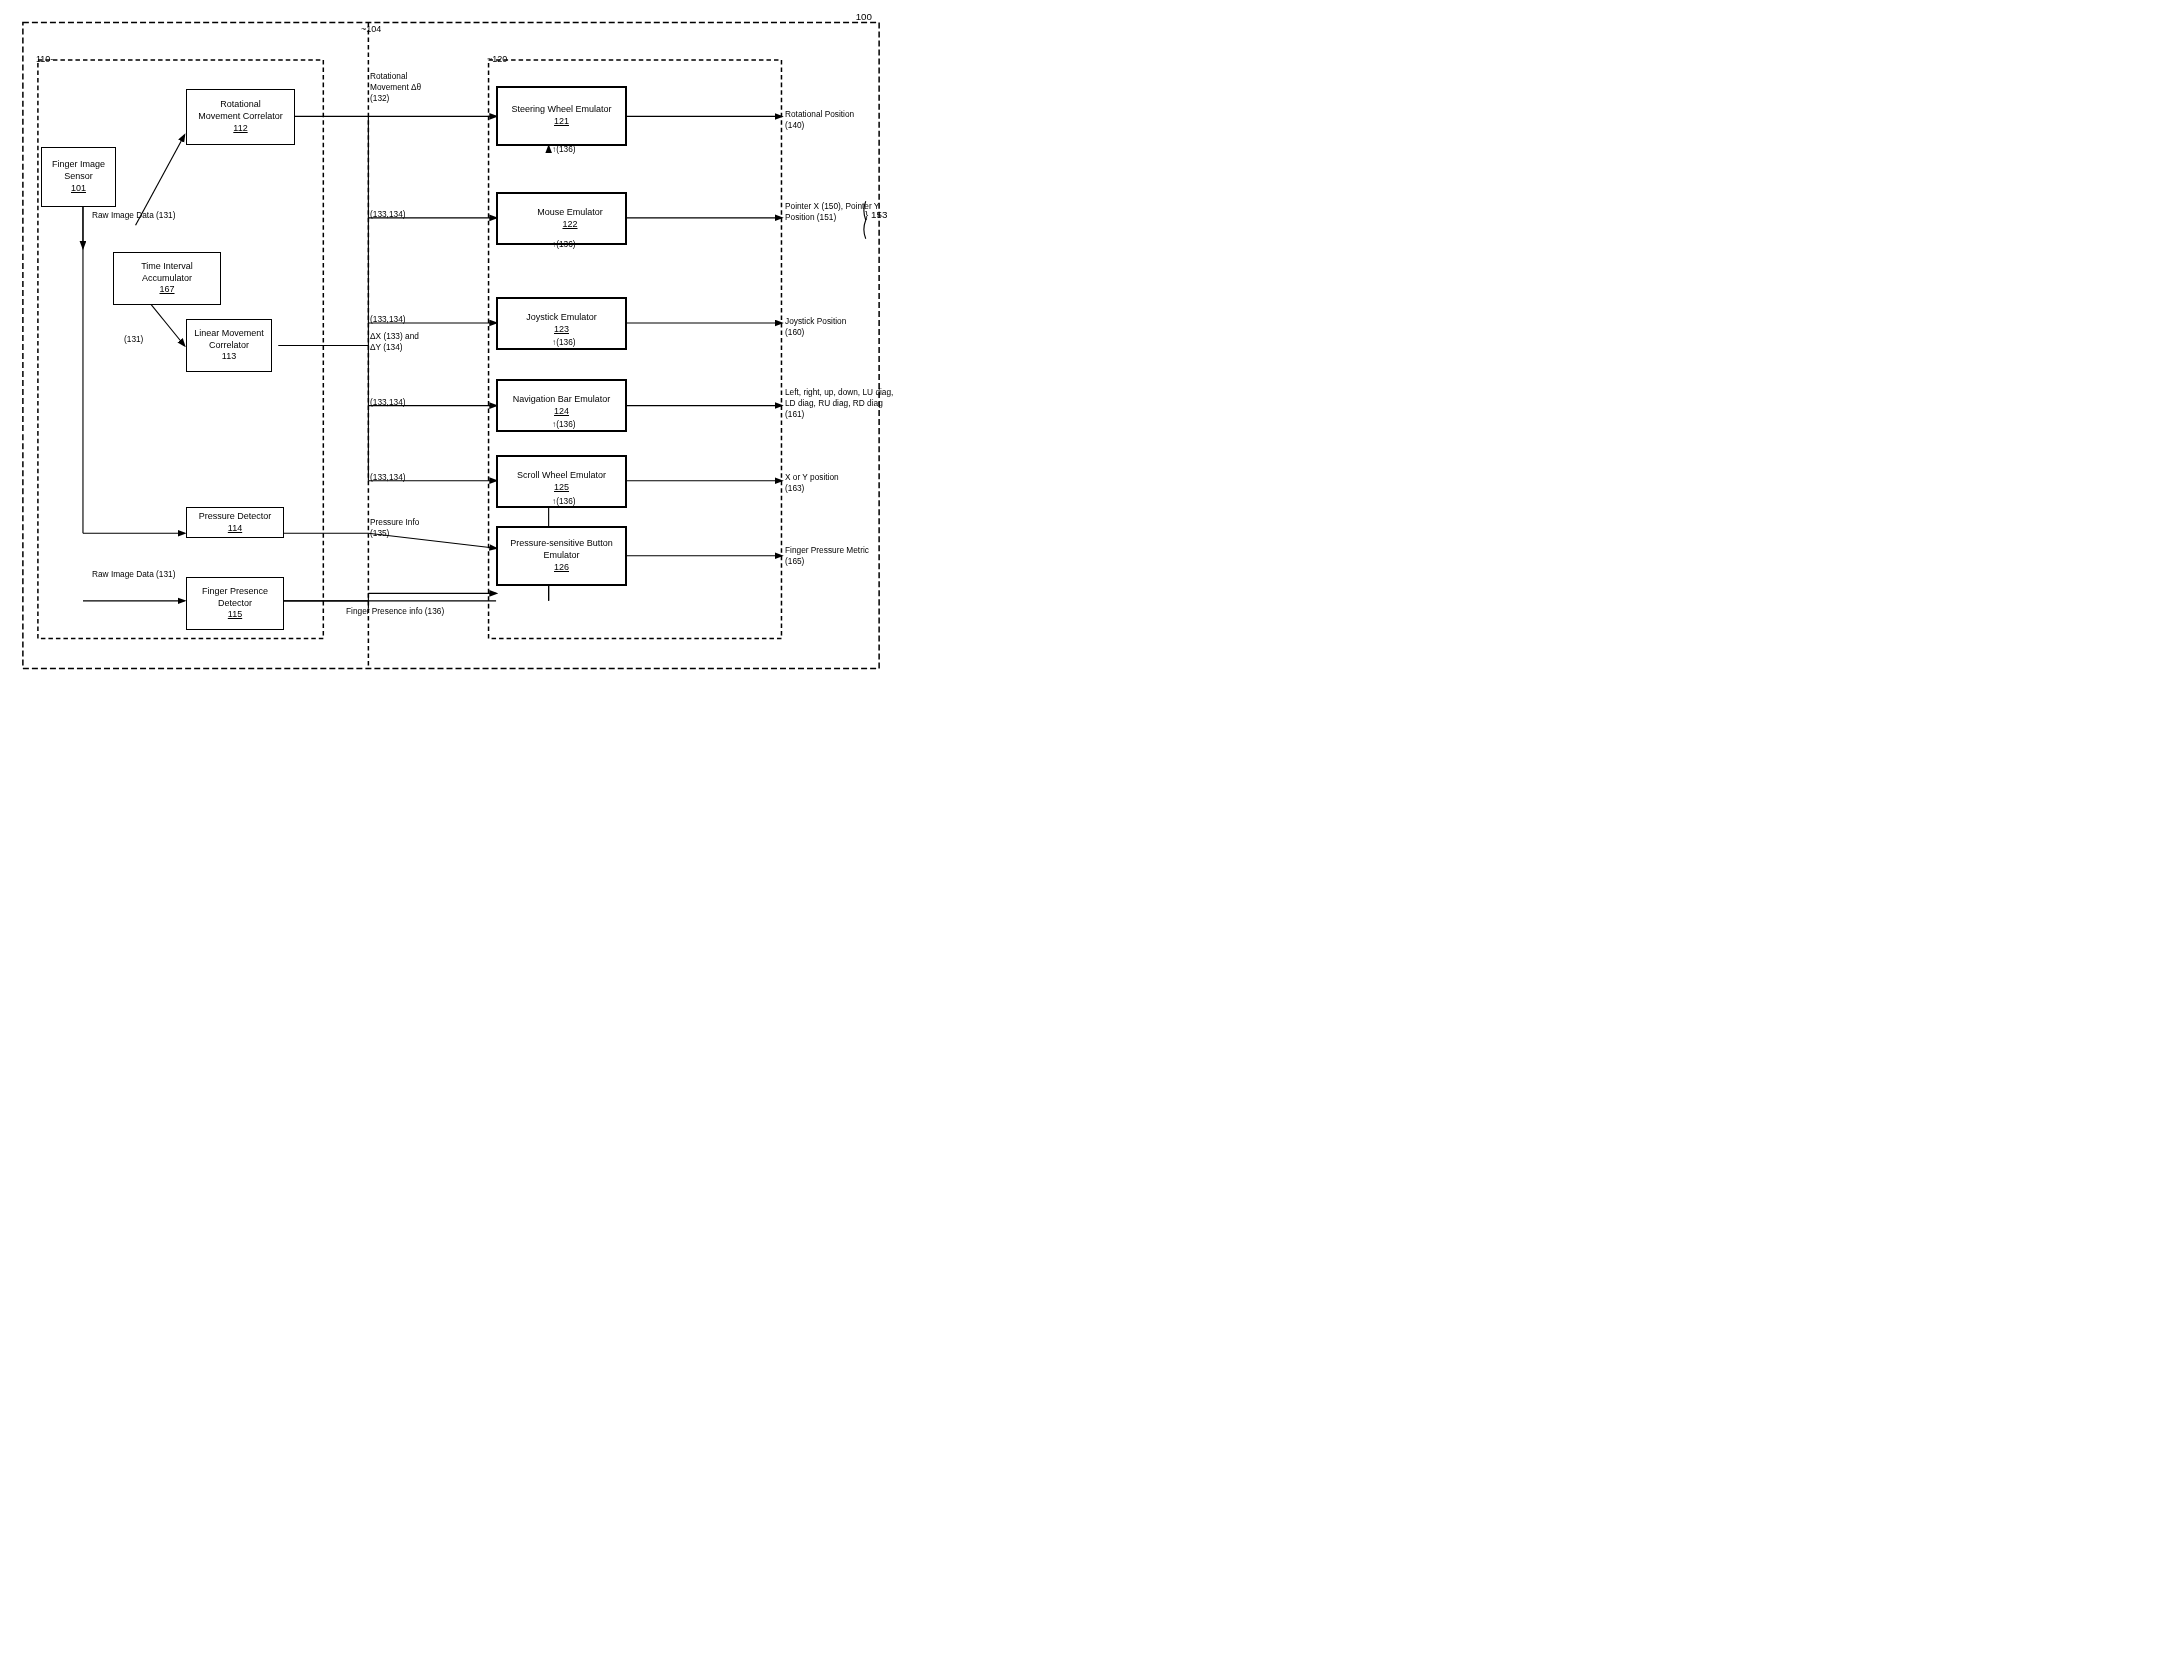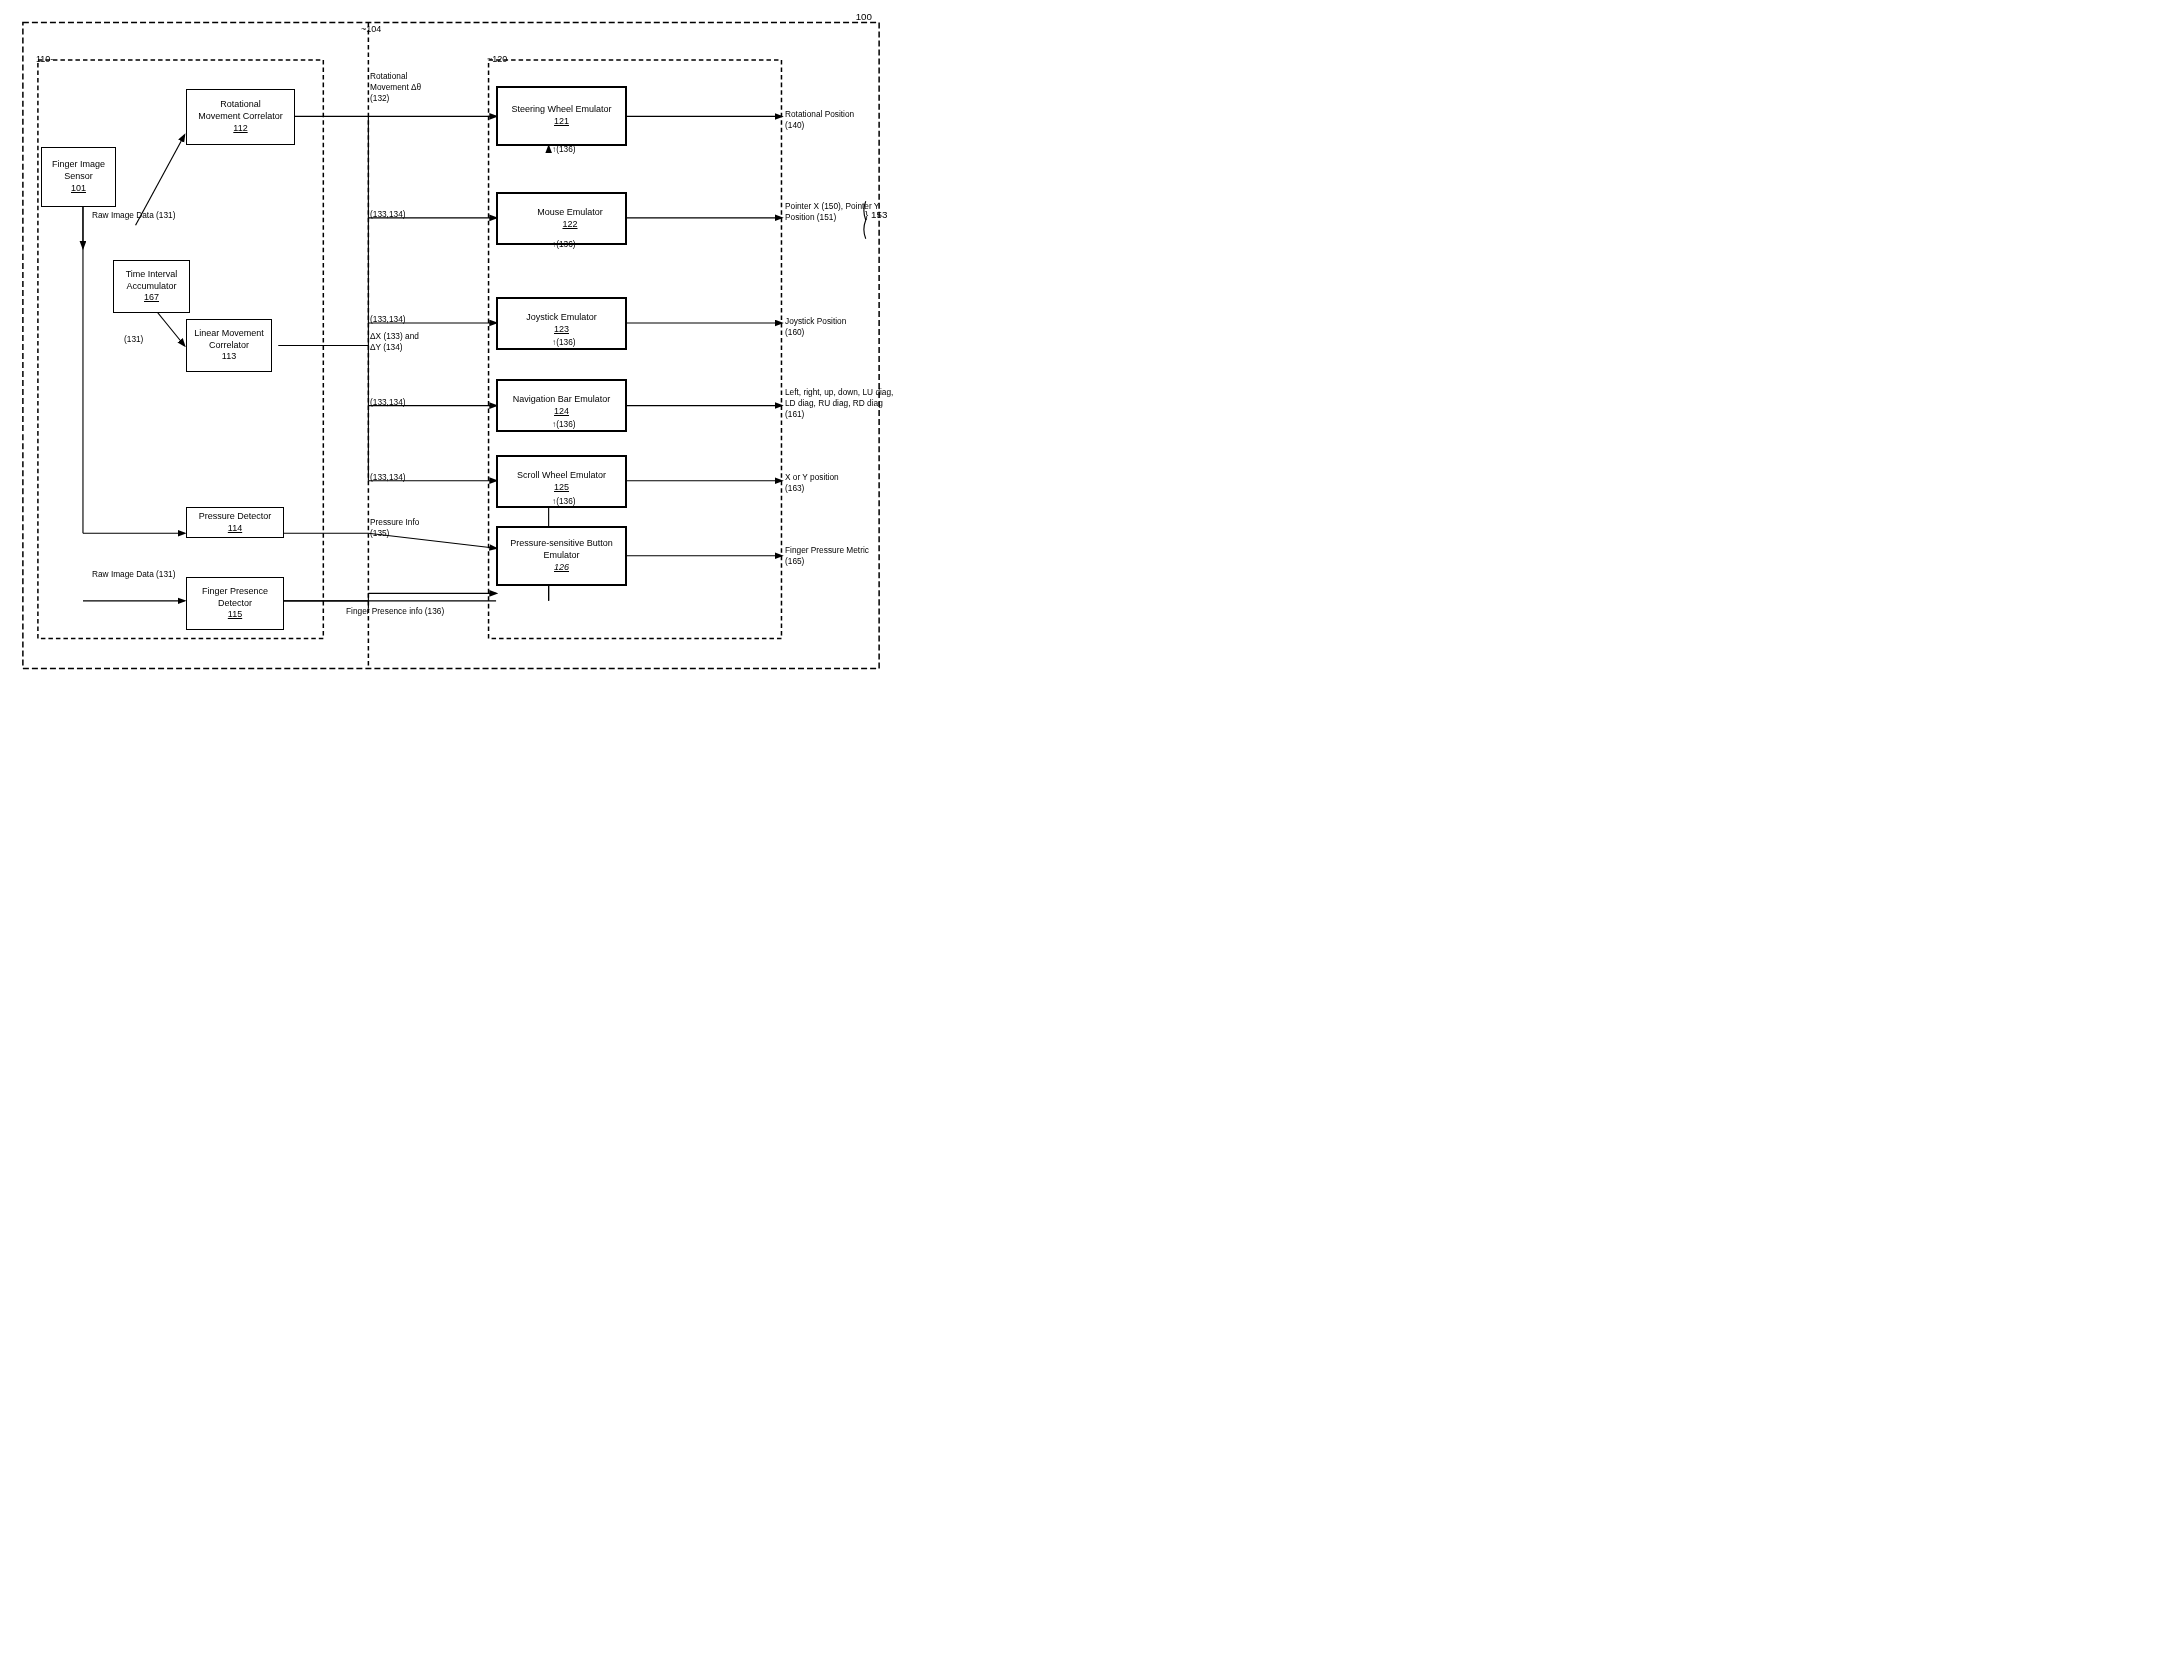--- a/index.html
+++ b/index.html
@@ -138,21 +138,21 @@
 
   <div class="label" style="top:54px;left:36px;font-size:9px;">110-</div>
 
   <div class="label" style="top:54px;left:487px;font-size:9px;">~120</div>
 
   <div class="box" style="left:41px;top:147px;width:75px;height:60px;">
     <span>Finger Image<br>Sensor</span>
     <span style="text-decoration:underline;">101</span>
   </div>
 
-  <div class="box" style="left:113px;top:260px;width:77px;height:53px;">
+  <div class="box" style="left:113px;top:252px;width:108px;height:53px;">
     <span>Time Interval<br>Accumulator</span>
     <span style="text-decoration:underline;">167</span>
   </div>
 
   <div class="box" style="left:186px;top:89px;width:109px;height:56px;">
     <span>Rotational<br>Movement Correlator</span>
     <span style="text-decoration:underline;">112</span>
   </div>
 
   <div class="box" style="left:186px;top:319px;width:86px;height:53px;">
@@ -190,21 +190,21 @@
     <span style="text-decoration:underline;">124</span>
   </div>
 
   <div class="box box-thick" style="left:496px;top:455px;width:131px;height:53px;">
     <span>Scroll Wheel Emulator</span>
     <span style="text-decoration:underline;">125</span>
   </div>
 
   <div class="box box-thick" style="left:496px;top:526px;width:131px;height:60px;">
     <span>Pressure-sensitive Button<br>Emulator</span>
-    <span style="text-decoration:underline;font-style:italic;">126</span>
+    <span style="text-decoration:underline;">126</span>
   </div>
 
   <div class="arrow-label" style="left:370px;top:71px;">Rotational<br>Movement Δθ<br>(132)</div>
 
   <div class="arrow-label" style="left:92px;top:210px;">Raw Image Data (131)</div>
 
   <div class="arrow-label" style="left:124px;top:334px;">(131)</div>
 
   <div class="arrow-label" style="left:370px;top:331px;">ΔX (133) and<br>ΔY (134)</div>
 

